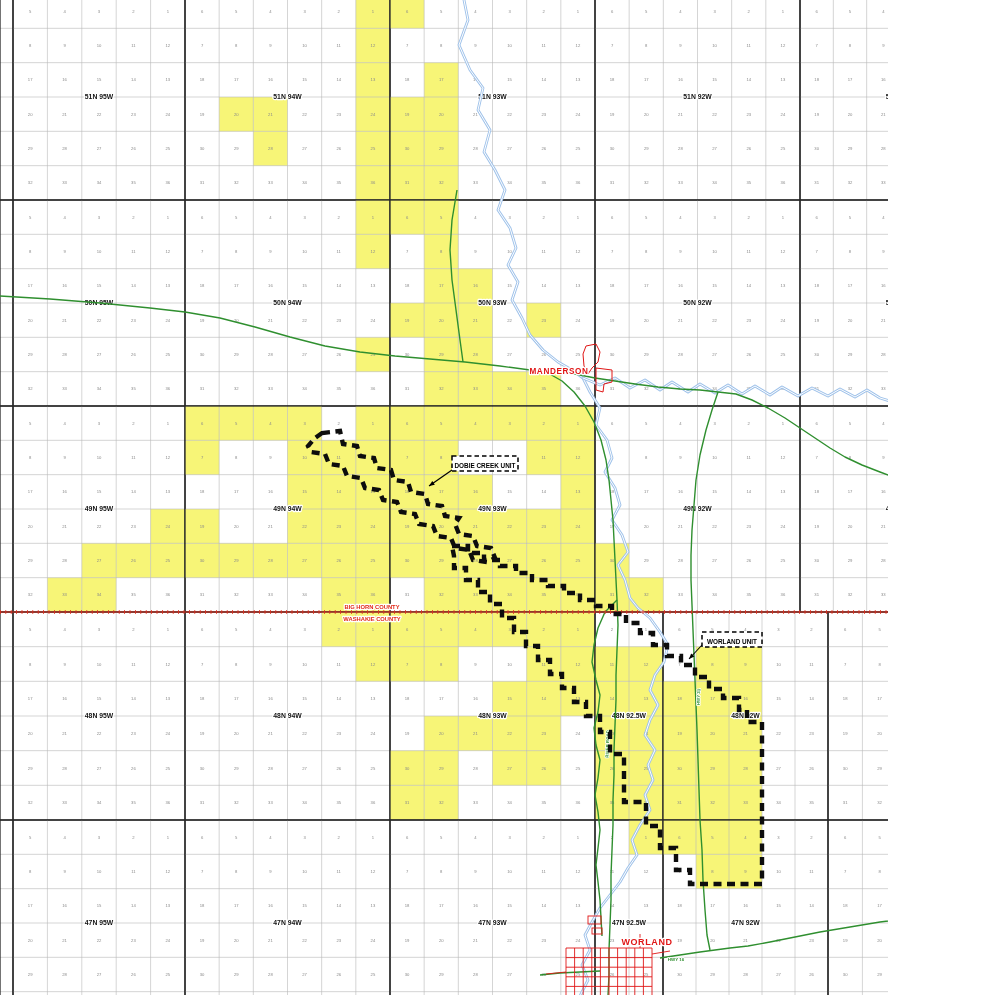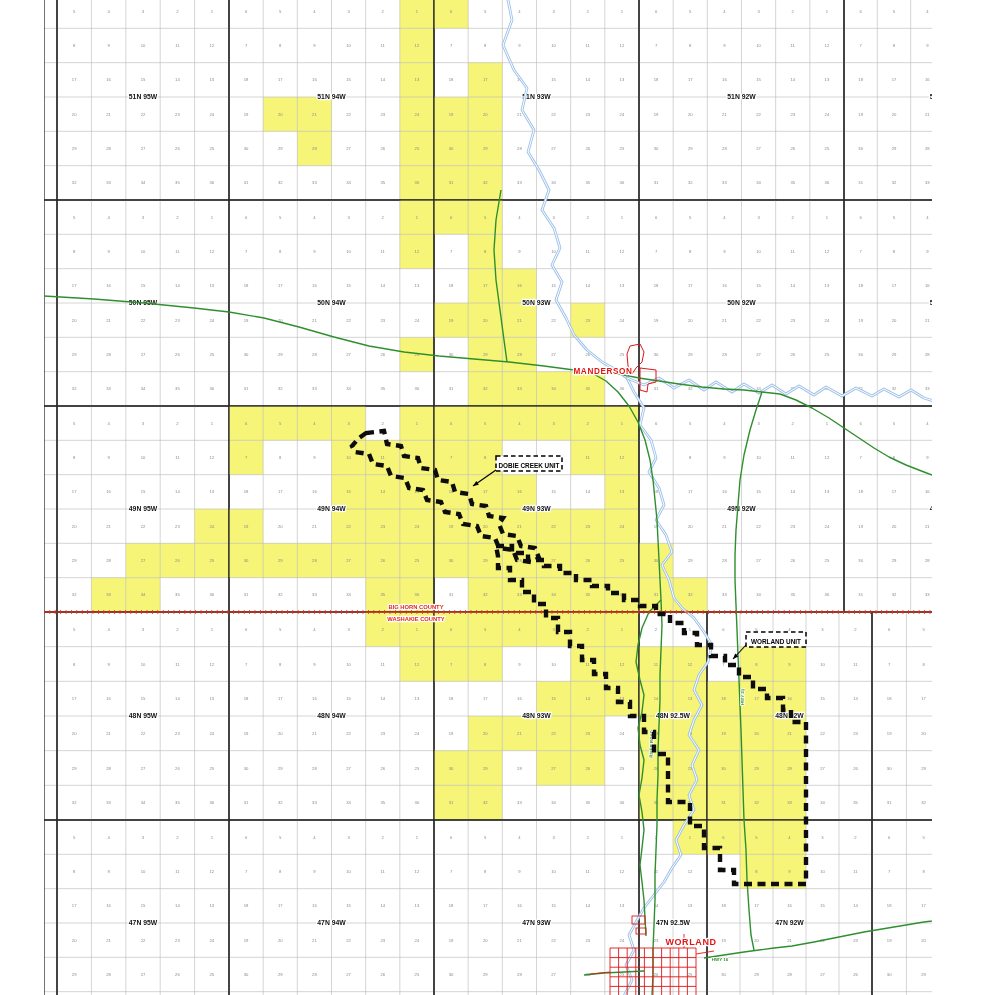--- a/index.html
+++ b/index.html
@@ -1,16 +1,16 @@
 <!DOCTYPE html>
 <html><head>
 <meta charset="utf-8">
 <style>
   html,body{margin:0;padding:0;background:#fff;}
-  .map-viewport{position:relative;width:888px;height:995px;background:#ffffff;overflow:hidden;margin-left:44px;}
+  .map-viewport{position:relative;width:888px;height:995px;background:#ffffff;overflow:hidden;}
   svg{display:block;}
 </style>
 </head>
 <body>
 
 <div class="map-viewport">
   <svg id="map" width="1000" height="995" font-family="&quot;Liberation Sans&quot;, sans-serif" viewBox="0 0 1000 995">
       <g>
         <g>
           <path d="M0 28.333333333333336H13M0 62.66666666666667H13M0 97H13M0 131.33333333333334H13M0 165.66666666666669H13" stroke="#b8b8b8" stroke-width="0.6" fill="none"></path>

